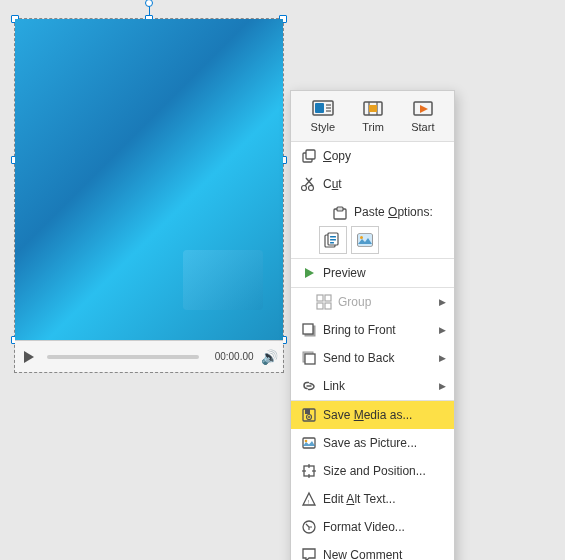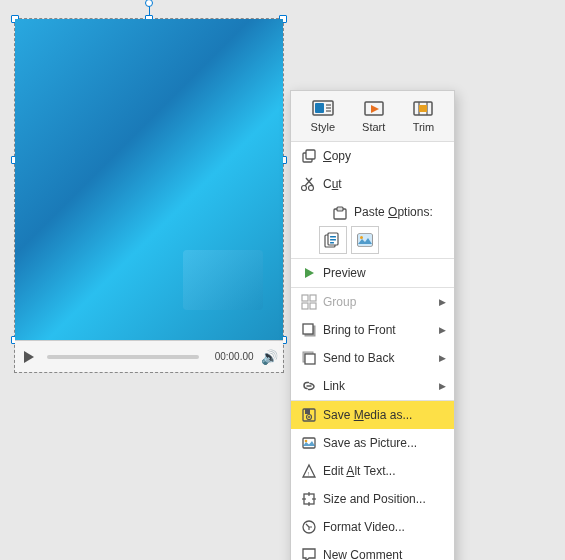--- a/index.html
+++ b/index.html
@@ -192,20 +192,21 @@
       padding: 4px 8px;
       cursor: pointer;
       color: #333;
       position: relative;
       white-space: nowrap;
     }
 
     .menu-item.disabled {
       color: #aaa;
       cursor: default;
+      margin-left: 15px;
     }
 
     .menu-item.highlighted {
       background: #fde047;
     }
 
     .menu-item.separator-after {
       border-bottom: 1px solid #e0e0e0;
     }
 
@@ -298,35 +299,35 @@
             <line x1="14" y1="8" x2="19" y2="8" stroke="#555" stroke-width="1.2"></line>
             <line x1="14" y1="11" x2="19" y2="11" stroke="#555" stroke-width="1.2"></line>
           </svg>
         </div>
         <span>Style</span>
       </div>
       <div class="toolbar-item">
         <div class="toolbar-icon">
           <svg width="22" height="18" viewBox="0 0 22 18">
             <rect x="2" y="2" width="18" height="13" rx="1" fill="none" stroke="#555" stroke-width="1.5"></rect>
-            <polygon points="8,5 16,9 8,13" fill="#e87020"></polygon>
-          </svg>
-        </div>
-        <span>Start</span>
-      </div>
-      <div class="toolbar-item">
-        <div class="toolbar-icon">
-          <svg width="22" height="18" viewBox="0 0 22 18">
-            <rect x="2" y="2" width="18" height="13" rx="1" fill="none" stroke="#555" stroke-width="1.5"></rect>
             <line x1="7" y1="2" x2="7" y2="15" stroke="#555" stroke-width="1.2"></line>
             <line x1="15" y1="2" x2="15" y2="15" stroke="#555" stroke-width="1.2"></line>
             <rect x="7" y="5" width="8" height="7" fill="#e8a020" rx="0.5"></rect>
           </svg>
         </div>
         <span>Trim</span>
+      </div>
+      <div class="toolbar-item">
+        <div class="toolbar-icon">
+          <svg width="22" height="18" viewBox="0 0 22 18">
+            <rect x="2" y="2" width="18" height="13" rx="1" fill="none" stroke="#555" stroke-width="1.5"></rect>
+            <polygon points="8,5 16,9 8,13" fill="#e87020"></polygon>
+          </svg>
+        </div>
+        <span>Start</span>
       </div>
     </div>
 
     <div class="menu-item" style="border-bottom:none;">
       <div class="menu-icon">
         <svg width="16" height="16" viewBox="0 0 16 16">
           <rect x="2" y="5" width="9" height="9" rx="1" fill="none" stroke="#555" stroke-width="1.3"></rect>
           <rect x="5" y="2" width="9" height="9" rx="1" fill="white" stroke="#555" stroke-width="1.3"></rect>
         </svg>
       </div>
@@ -450,43 +451,43 @@
           <polygon points="2,11 5,7 8,9.5 11,6 14,11" fill="#1a7ab8" opacity="0.7"></polygon>
           <circle cx="5" cy="6" r="1.3" fill="#e8a020"></circle>
         </svg>
       </div>
       <span class="menu-label">Save as Picture...</span>
     </div>
 
     <div class="menu-item">
       <div class="menu-icon">
         <svg width="16" height="16" viewBox="0 0 16 16">
-          <polygon points="8,2 14,14 2,14" fill="none" stroke="#555" stroke-width="1.3"></polygon>
-          <text x="6.5" y="13" font-size="5" fill="#555">!</text>
-        </svg>
-      </div>
-      <span class="menu-label">Edit <u>A</u>lt Text...</span>
-    </div>
-
-    <div class="menu-item">
-      <div class="menu-icon">
-        <svg width="16" height="16" viewBox="0 0 16 16">
           <rect x="3" y="3" width="10" height="10" fill="none" stroke="#555" stroke-width="1.3"></rect>
           <line x1="8" y1="1" x2="8" y2="5" stroke="#555" stroke-width="1.2"></line>
           <line x1="8" y1="11" x2="8" y2="15" stroke="#555" stroke-width="1.2"></line>
           <line x1="1" y1="8" x2="5" y2="8" stroke="#555" stroke-width="1.2"></line>
           <line x1="11" y1="8" x2="15" y2="8" stroke="#555" stroke-width="1.2"></line>
         </svg>
       </div>
       <span class="menu-label">Size and Position...</span>
     </div>
 
     <div class="menu-item">
       <div class="menu-icon">
         <svg width="16" height="16" viewBox="0 0 16 16">
+          <polygon points="8,2 14,14 2,14" fill="none" stroke="#555" stroke-width="1.3"></polygon>
+          <text x="6.5" y="13" font-size="5" fill="#555">!</text>
+        </svg>
+      </div>
+      <span class="menu-label">Edit <u>A</u>lt Text...</span>
+    </div>
+
+    <div class="menu-item">
+      <div class="menu-icon">
+        <svg width="16" height="16" viewBox="0 0 16 16">
           <path d="M8 14 C11.3 14 14 11.3 14 8 C14 4.7 11.3 2 8 2 C4.7 2 2 4.7 2 8 C2 11.3 4.7 14 8 14 Z" fill="none" stroke="#555" stroke-width="1.3"></path>
           <path d="M8 8 L5 5 M8 8 L11 8 M8 8 L8 11" stroke="#555" stroke-width="1.2"></path>
         </svg>
       </div>
       <span class="menu-label">Format Video...</span>
     </div>
 
     <div class="menu-item">
       <div class="menu-icon">
         <svg width="16" height="16" viewBox="0 0 16 16">

